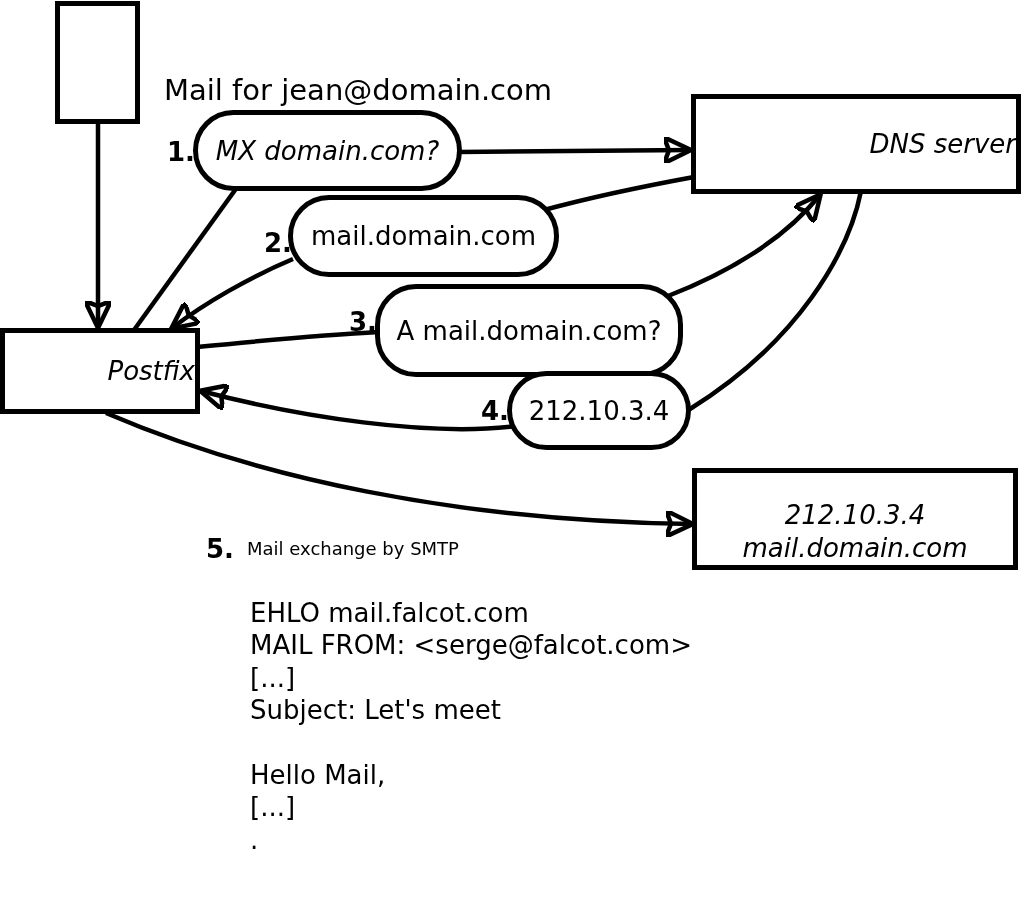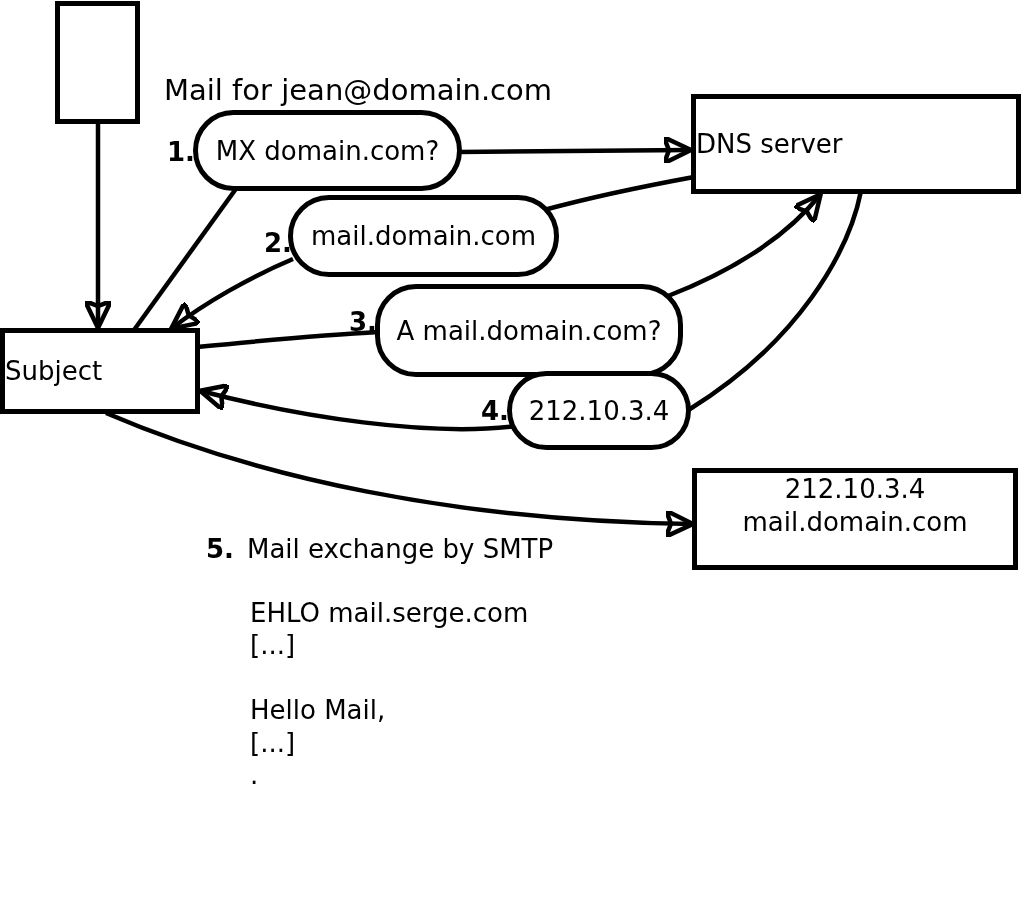--- a/index.html
+++ b/index.html
@@ -4,36 +4,36 @@
 <style>
   html,body{margin:0;padding:0;background:#ffffff;}
   #stage{
     position:relative;width:1024px;height:919px;background:#ffffff;overflow:hidden;
     font-family:"DejaVu Sans", sans-serif;color:#000;
   }
   #edges{position:absolute;left:0;top:0;width:1024px;height:919px;}
   #edges path{fill:none;stroke:#000;stroke-width:4.5px;}
   .box{
     position:absolute;box-sizing:border-box;background:#fff;border:5px solid #000;
-    display:flex;align-items:center;justify-content:flex-start;
-    font-size:26px;line-height:33px;text-align:center;
+    display:flex;align-items:center;justify-content:flex-end;
+    font-size:26px;line-height:33px;text-align:center;font-style:italic;
   }
   .pill{
     position:absolute;box-sizing:border-box;background:#fff;border:5px solid #000;
     border-radius:41px;display:flex;align-items:center;justify-content:center;
     font-size:26px;white-space:nowrap;
   }
   .stepnum{
     position:absolute;font-size:26px;font-weight:bold;line-height:26px;white-space:nowrap;
   }
   .heading{
     position:absolute;left:164px;top:44px;font-size:29px;line-height:30px;white-space:nowrap;margin-top:31px;
   }
   .steplabel{
-    position:absolute;left:247px;top:535px;font-size:26px;line-height:28px;white-space:nowrap;
+    position:absolute;left:247px;top:535px;font-size:18px;line-height:28px;white-space:nowrap;
   }
   #smtp-block{
     position:absolute;left:250px;top:597px;font-size:26px;line-height:32.4px;
   }
   #smtp-block .smtp-line{min-height:32.4px;white-space:pre;}
   .twoline{flex-direction:column;}
 </style>
 </head>
 <body>
 
@@ -57,29 +57,29 @@
     <path d="M106,413 C255,477 455,521 692,524" marker-end="url(#arrow)"></path>
   </svg>
 
   <div class="box" style="left:55px;top:1px;width:85px;height:123px;"></div>
 
   <div class="box" style="left:691px;top:94px;width:330px;height:100px;">
     <span>DNS server</span>
   </div>
 
   <div class="box" style="left:0px;top:328px;width:200px;height:86px;">
-    <span>Subject</span>
+    <span>Postfix</span>
   </div>
 
   <div class="box twoline" style="left:692px;top:468px;width:326px;height:102px;">
     <span>212.10.3.4</span>
     <span>mail.domain.com</span>
   </div>
 
-  <div class="pill" style="left:193px;top:110px;width:269px;height:81px;">
+  <div class="pill" style="left:193px;top:110px;width:269px;height:81px;font-style:italic;">
     <span>MX domain.com?</span>
   </div>
   <div class="pill" style="left:288px;top:195px;width:271px;height:82px;">
     <span>mail.domain.com</span>
   </div>
   <div class="pill" style="left:375px;top:284px;width:308px;height:93px;">
     <span>A mail.domain.com?</span>
   </div>
   <div class="pill" style="left:507px;top:371px;width:184px;height:79px;">
     <span>212.10.3.4</span>
@@ -89,21 +89,23 @@
   <div class="stepnum" style="left:264px;top:230px;">2.</div>
   <div class="stepnum" style="left:349px;top:309px;">3.</div>
   <div class="stepnum" style="left:481px;top:398px;">4.</div>
   <div class="stepnum" style="left:206px;top:536px;">5.</div>
 
   <div class="heading">Mail for jean@domain.com</div>
 
   <div class="steplabel">Mail exchange by SMTP</div>
 
   <div id="smtp-block">
-    <div class="smtp-line">EHLO mail.serge.com</div>
+    <div class="smtp-line">EHLO mail.falcot.com</div>
+    <div class="smtp-line">MAIL FROM: &lt;serge@falcot.com&gt;</div>
     <div class="smtp-line">[...]</div>
+    <div class="smtp-line">Subject: Let's meet</div>
     <div class="smtp-line"></div>
     <div class="smtp-line">Hello Mail,</div>
     <div class="smtp-line">[...]</div>
     <div class="smtp-line">.</div>
   </div>
 
 </div>
 
 </body></html>

